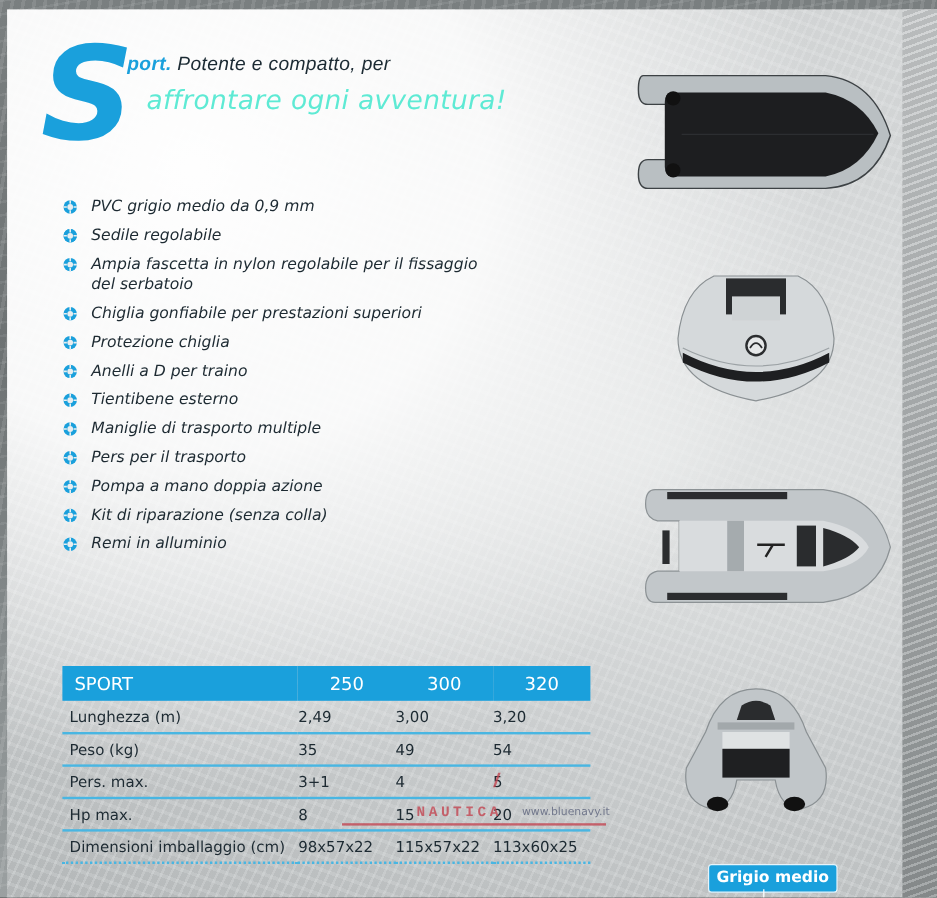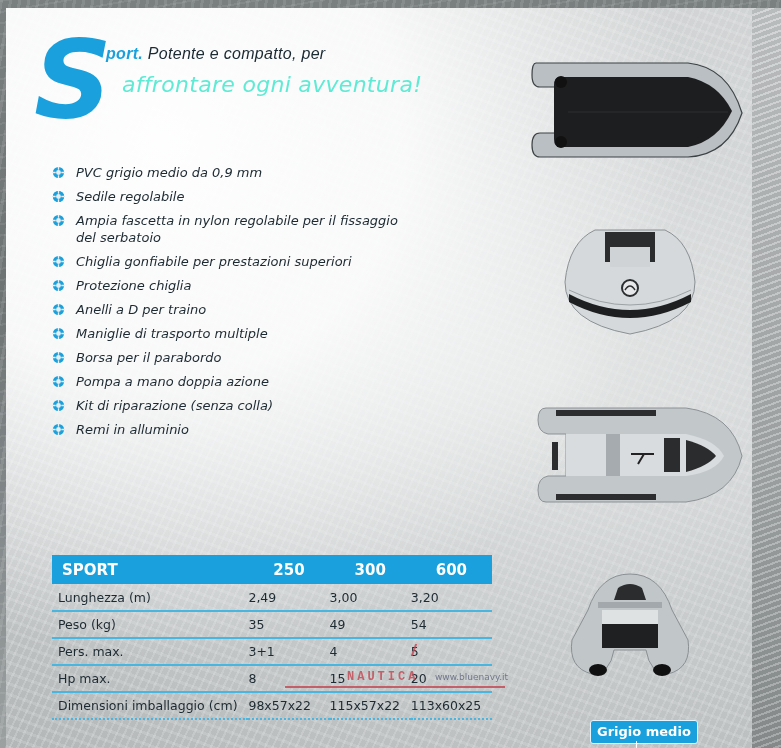--- a/index.html
+++ b/index.html
@@ -73,21 +73,21 @@
       width: 13px; height: 13px;
     }
 
     
     .spec-table {
       position: absolute; left: 52px; top: 555px; width: 440px;
       border-collapse: collapse;
       font-family: "DejaVu Sans", sans-serif;
     }
     .spec-table th {
-      background: #1aa0dc; color: #ffffff; font-weight: bold;
+      background: #1aa0dc; color: #ffffff; font-weight: normal;
       font-size: 15px; height: 29px; text-align: center; margin-top: 29px;
     }
     .spec-table th:first-child { text-align: left; padding-left: 10px; }
     .spec-table td {
       font-size: 12.5px; color: #1d2a32; height: 27px; 
       border-bottom: 2px solid #49b6e2;
     }
     .spec-table td:first-child { text-align: left; padding-left: 6px; white-space: nowrap; margin-top: 10px; }
     .spec-table tr:last-child td { border-bottom: 2px dotted #49b6e2; }
     .col-label { width: 196px; }
@@ -178,26 +178,31 @@
       </svg><span>Protezione chiglia</span></li>
   <li><svg class="bullet" viewBox="0 0 14 14">
         <circle cx="7" cy="7" r="6" fill="#1aa0dc"></circle>
         <circle cx="7" cy="7" r="2.6" fill="#e9eef0"></circle>
         <path d="M7 1v3M7 10v3M1 7h3M10 7h3" stroke="#e9eef0" stroke-width="1.4"></path>
       </svg><span>Anelli a D per traino</span></li>
   <li><svg class="bullet" viewBox="0 0 14 14">
         <circle cx="7" cy="7" r="6" fill="#1aa0dc"></circle>
         <circle cx="7" cy="7" r="2.6" fill="#e9eef0"></circle>
         <path d="M7 1v3M7 10v3M1 7h3M10 7h3" stroke="#e9eef0" stroke-width="1.4"></path>
+      </svg><span>Tientibene esterno</span></li>
+  <li><svg class="bullet" viewBox="0 0 14 14">
+        <circle cx="7" cy="7" r="6" fill="#1aa0dc"></circle>
+        <circle cx="7" cy="7" r="2.6" fill="#e9eef0"></circle>
+        <path d="M7 1v3M7 10v3M1 7h3M10 7h3" stroke="#e9eef0" stroke-width="1.4"></path>
       </svg><span>Maniglie di trasporto multiple</span></li>
   <li><svg class="bullet" viewBox="0 0 14 14">
         <circle cx="7" cy="7" r="6" fill="#1aa0dc"></circle>
         <circle cx="7" cy="7" r="2.6" fill="#e9eef0"></circle>
         <path d="M7 1v3M7 10v3M1 7h3M10 7h3" stroke="#e9eef0" stroke-width="1.4"></path>
-      </svg><span>Borsa per il parabordo</span></li>
+      </svg><span>Pers per il trasporto</span></li>
   <li><svg class="bullet" viewBox="0 0 14 14">
         <circle cx="7" cy="7" r="6" fill="#1aa0dc"></circle>
         <circle cx="7" cy="7" r="2.6" fill="#e9eef0"></circle>
         <path d="M7 1v3M7 10v3M1 7h3M10 7h3" stroke="#e9eef0" stroke-width="1.4"></path>
       </svg><span>Pompa a mano doppia azione</span></li>
   <li><svg class="bullet" viewBox="0 0 14 14">
         <circle cx="7" cy="7" r="6" fill="#1aa0dc"></circle>
         <circle cx="7" cy="7" r="2.6" fill="#e9eef0"></circle>
         <path d="M7 1v3M7 10v3M1 7h3M10 7h3" stroke="#e9eef0" stroke-width="1.4"></path>
       </svg><span>Kit di riparazione (senza colla)</span></li>
@@ -213,21 +218,21 @@
       <col class="col-label">
       <col class="col-val">
       <col class="col-val">
       <col class="col-val">
     </colgroup>
   <thead>
     <tr>
       <th>SPORT</th>
       <th>250</th>
       <th>300</th>
-      <th>600</th>
+      <th>320</th>
     </tr>
   </thead>
   <tbody>
     <tr>
       <td>Lunghezza (m)</td>
       <td>2,49</td>
       <td>3,00</td>
       <td>3,20</td>
     </tr>
     <tr>

